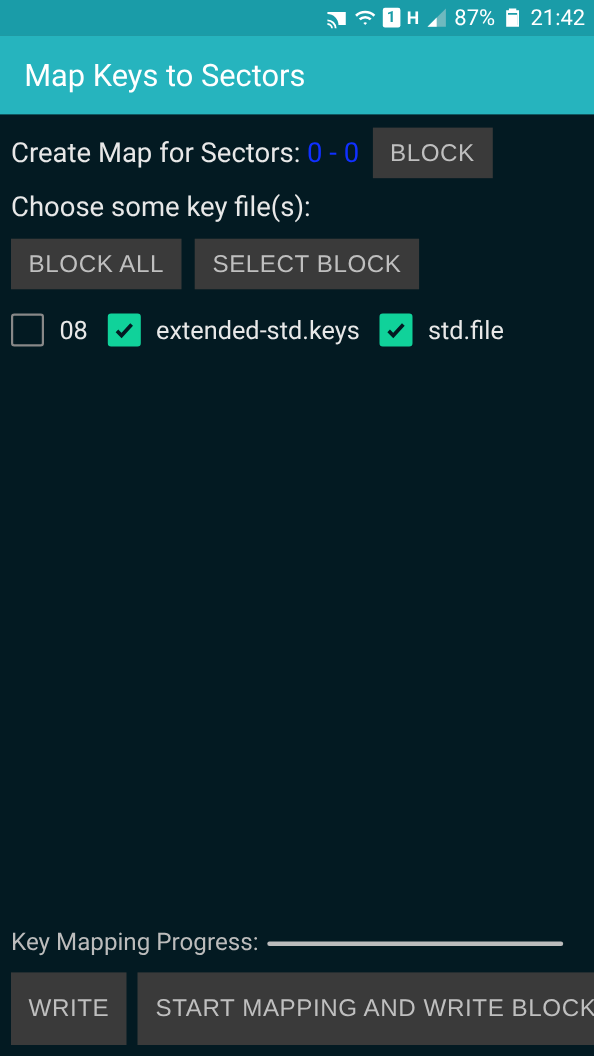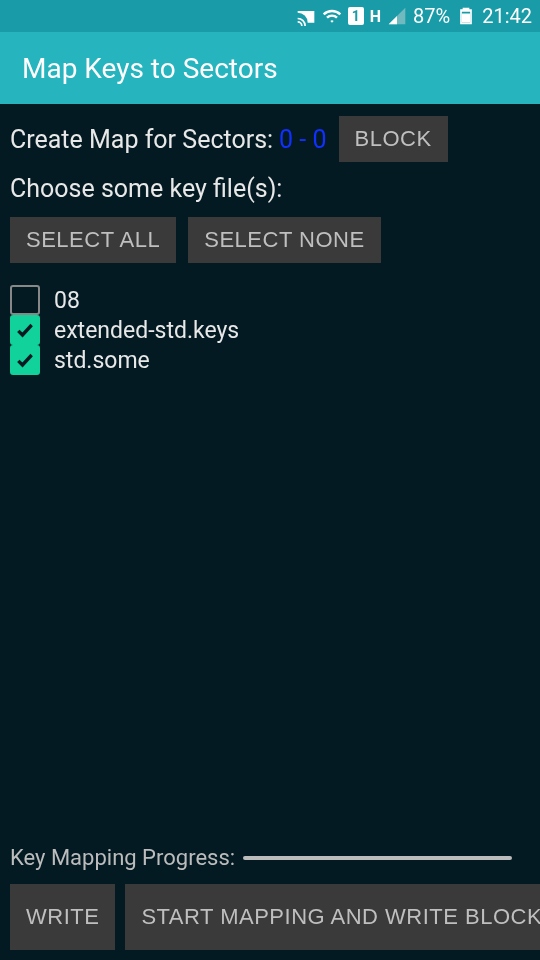--- a/index.html
+++ b/index.html
@@ -62,21 +62,21 @@
       cursor: pointer;
       white-space: nowrap;
     }
     .btn.change { margin-left: 6px; }
     .row2 {
       font-size: 25px;
       margin-bottom: 14px;
       color: #e8e8e8;
     }
     .sel-row { display:flex; gap:12px; margin-bottom: 22px; }
-    .keylist { display:flex; flex-direction:column; gap:0; }
+    .keylist { display:flex; flex-direction:row; gap:18px; }
     .key-item { display:flex; align-items:center; gap:14px; }
     .checkbox {
       width: 30px; height: 30px;
       border: 2px solid #888;
       border-radius: 3px;
       background: transparent;
       display:flex; align-items:center; justify-content:center;
       cursor:pointer;
     }
     .checkbox.checked {
@@ -132,22 +132,22 @@
 
   <div class="row1">
     <span class="label">Create Map for Sectors:</span>
     <span class="range">0 - 0</span>
     <button class="btn change">BLOCK</button>
   </div>
 
   <div class="row2">Choose some key file(s):</div>
 
   <div class="sel-row">
-    <button class="btn">SELECT ALL</button>
-    <button class="btn">SELECT NONE</button>
+    <button class="btn">BLOCK ALL</button>
+    <button class="btn">SELECT BLOCK</button>
   </div>
 
   <div class="keylist">
 
   <div class="key-item">
         <div class="checkbox"></div>
         <span class="key-label">08</span>
       </div>
       <div class="key-item">
         <div class="checkbox checked">
@@ -156,21 +156,21 @@
           </svg>
         </div>
         <span class="key-label">extended-std.keys</span>
       </div>
       <div class="key-item">
         <div class="checkbox checked">
           <svg width="20" height="20" viewBox="0 0 24 24">
             <polyline class="checkmark" points="4,13 9,18 20,6"></polyline>
           </svg>
         </div>
-        <span class="key-label">std.some</span>
+        <span class="key-label">std.file</span>
       </div>
     </div>
 
   <div class="spacer"></div>
 
   <div class="progress-row">
     <span>Key Mapping Progress:</span>
     <div class="progress-track"></div>
   </div>
 

